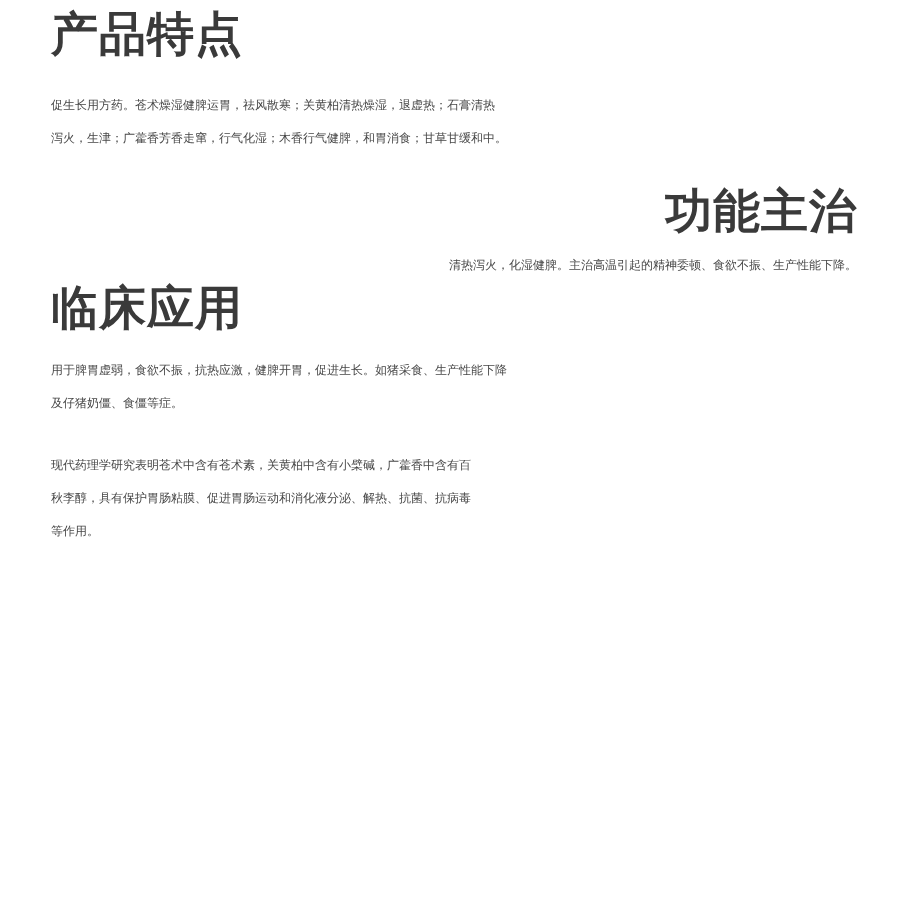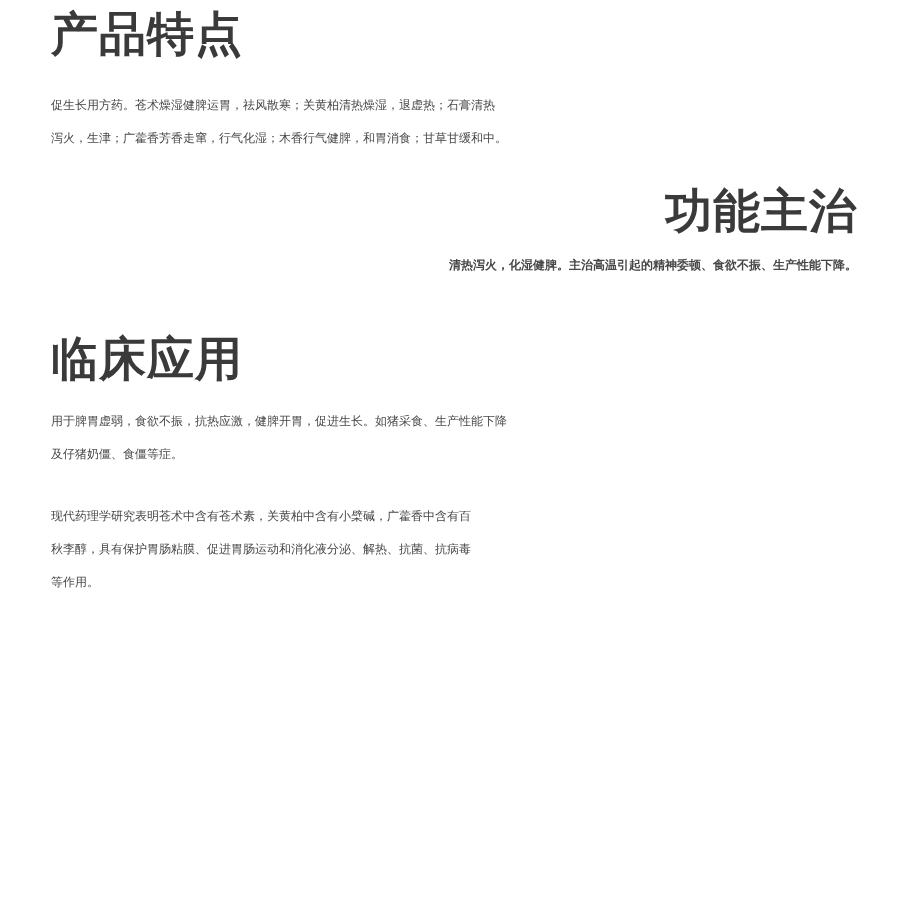--- a/index.html
+++ b/index.html
@@ -37,22 +37,22 @@
   }
   .text-line {
     font-size: 12px;
     line-height: 33px;
     color: #474747;
     white-space: nowrap;
   }
   
   .s1 .section-body { margin-top: 29px; }
   .s2 { margin-top: 30px; text-align: right; }
-  .s2 .section-body { margin-top: 12px; font-weight: bold; }
-  .s3 { margin-top: 51px; }
+  .s2 .section-body { margin-top: 12px; }
+  .s3 { }
   .s3 .section-body { margin-top: 20px; }
   .s4 { margin-top: 29px; }
   .s4 .section-body { margin-top: 27px; }
   .s5 { margin-top: 42px; }
   .s5 .section-body { margin-top: 18px; }
 </style>
 </head>
 <body>
 
 <div class="page">

